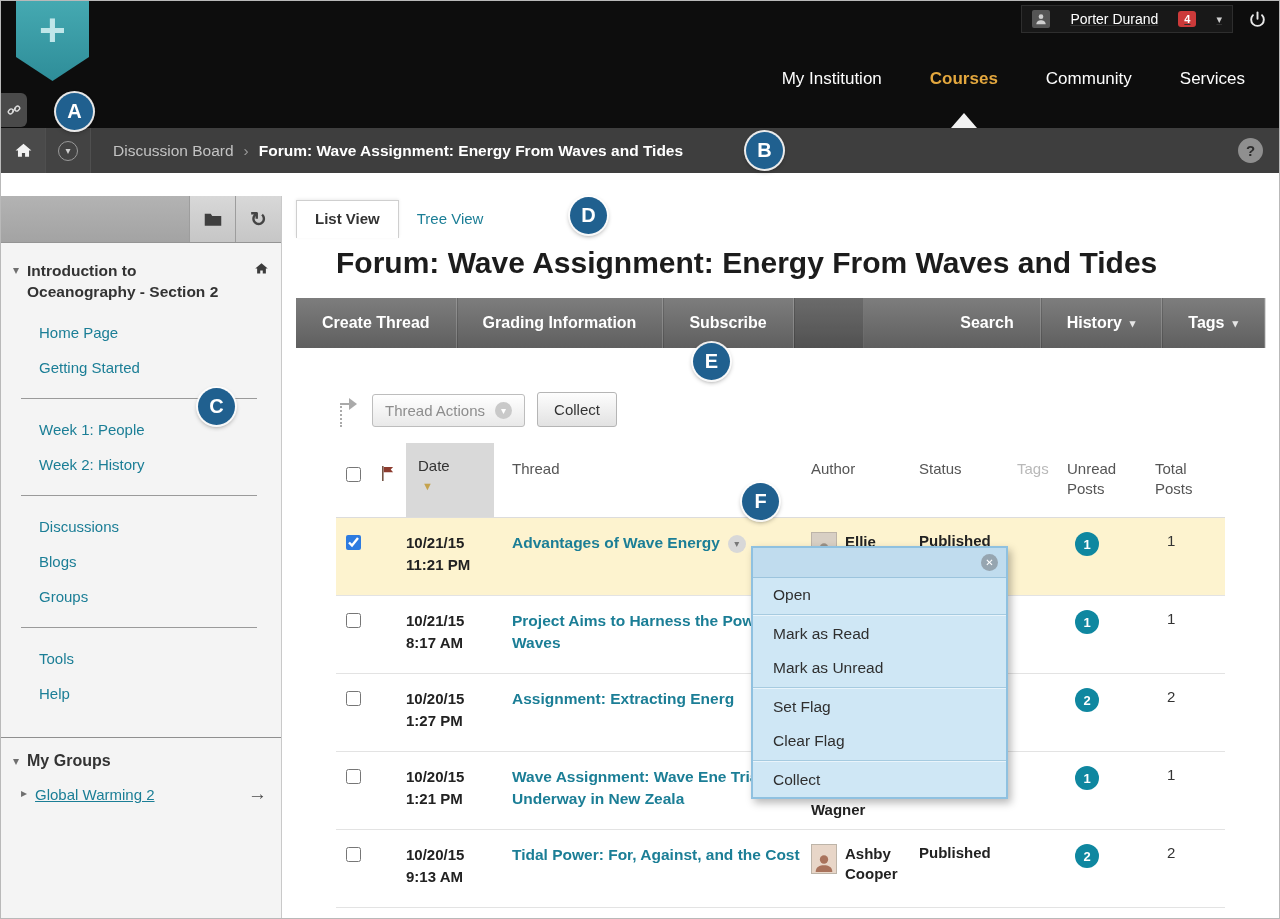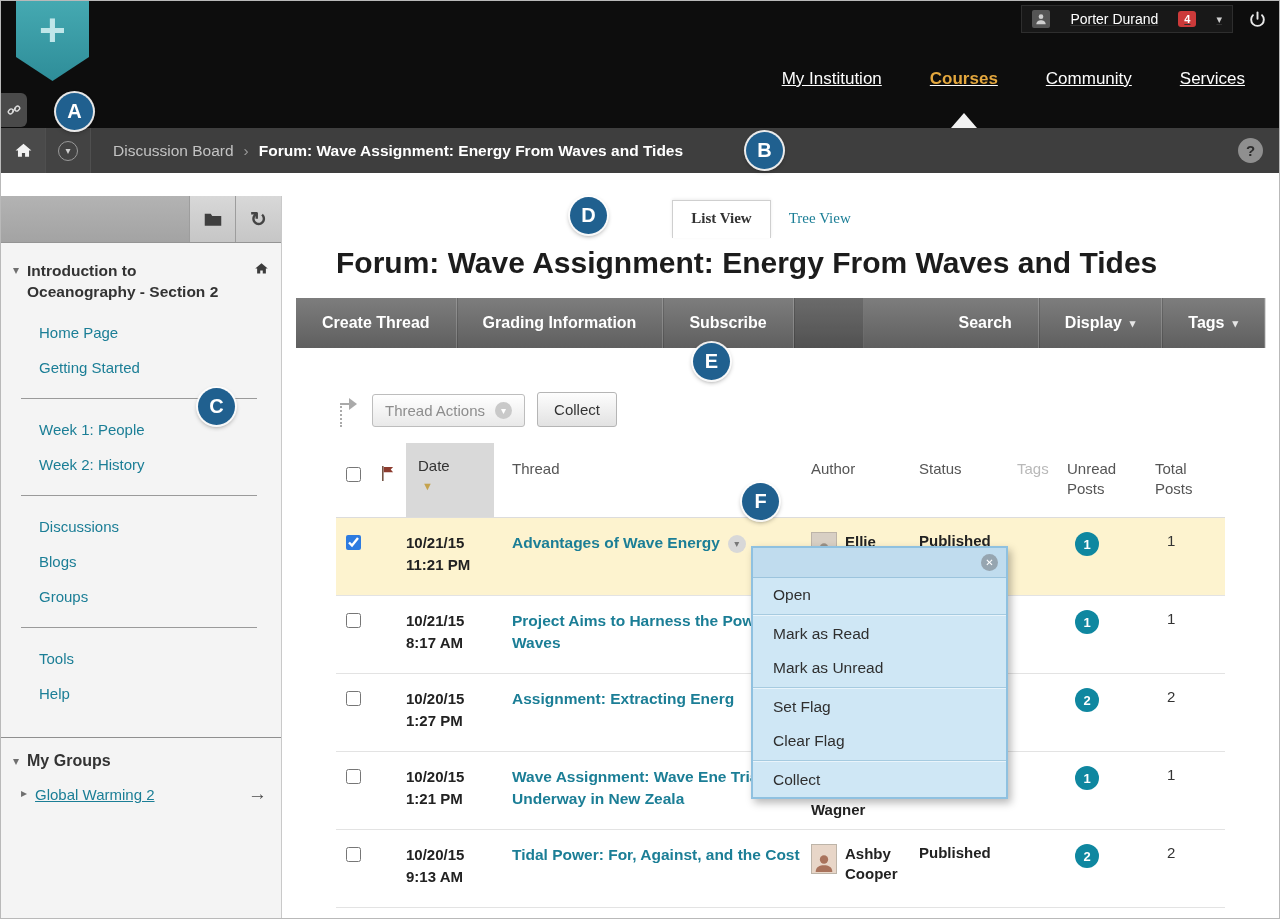--- a/index.html
+++ b/index.html
@@ -30,21 +30,21 @@
   }
   .avatar-sm { width:18px; height:18px; background:#555; border-radius:2px;
     display:flex; align-items:center; justify-content:center; color:#ccc; }
   .user-name { color:#fff; font-size:14px; }
   .badge-red { background:#cc3a3a; color:#fff; font-size:11px; font-weight:bold;
     border-radius:3px; padding:2px 6px; }
   .caret-w { color:#cfcfcf; font-size:11px; }
   .power-btn { width:28px; height:28px; display:flex; align-items:center; justify-content:center;
     color:#e8e8e8; cursor:pointer; }
   .topnav { position:absolute; right:34px; top:68px; display:flex; gap:48px;
-    font-size:17px; color:#fdfdfd;text-decoration:underline; }
+    font-size:17px; color:#fdfdfd; }
   .nav-item { cursor:pointer; white-space:nowrap; }
   .nav-item.active { color:#e3a73e; font-weight:bold; position:relative; }
   .nav-item.active::after {
     content:""; position:absolute; left:50%; transform:translateX(-50%); top:44px;
     border-left:13px solid transparent; border-right:13px solid transparent;
     border-bottom:15px solid #f2f2f2;
   }
   
   .crumbbar { height:45px; background:#3e3e3e; display:flex; align-items:center; color:#ddd; }
   .crumb-home, .crumb-chevron {
@@ -80,21 +80,21 @@
   .side-nav li { padding:9px 8px 9px 38px; color:#1b7e96; cursor:pointer; }
   .side-div { border:none; border-top:1px solid #9a9a9a; margin:13px 24px 13px 20px; }
   .my-groups { margin-top:26px; border-top:1px solid #8f8f8f; padding-top:14px; }
   .mg-head { display:flex; align-items:center; gap:8px; padding-left:12px; }
   .mg-label { font-weight:bold; font-size:16px; color:#333; cursor:pointer; }
   .mg-item { display:flex; align-items:center; padding:12px 14px 0 20px; gap:8px; }
   .mg-link { color:#1b7e96; cursor:pointer; flex:1;text-decoration:underline; }
   .mg-arrow { color:#4a4a4a; font-size:19px; cursor:pointer; }
   
   .panel { position:absolute; left:295px; top:23px; right:14px; bottom:0; background:#fff; }
-  .viewbar { height:42px; display:flex; justify-content:center; align-items:flex-end; padding-right:20px;font-family:Liberation Serif, serif; }
+  .viewbar { height:42px; display:flex; justify-content:flex-start; align-items:flex-end; padding-right:20px; }
   .tab-list {
     background:#fff; border:1px solid #cfcfcf; border-bottom:none; padding:9px 18px 11px;
     font-weight:bold; font-size:15px; color:#333; box-shadow:0 -1px 3px rgba(0,0,0,.08); cursor:pointer;
   }
   .tab-tree { color:#1b7e96; font-size:15px; padding:9px 18px 11px; cursor:pointer; }
   .page-title { font-size:30px; font-weight:bold; color:#1c1c1c; margin:8px 40px 18px 40px; }
   .actionbar { height:50px; background:linear-gradient(180deg,#7d7d7d,#5f5f5f);
     display:flex; align-items:stretch; color:#fff; font-size:16px; font-weight:bold; }
   .act { display:flex; align-items:center; padding:0 26px; cursor:pointer;
     border-right:1px solid rgba(255,255,255,.18); box-shadow:1px 0 0 rgba(0,0,0,.15); white-space:nowrap; }
@@ -296,21 +296,21 @@
     <h1 class="page-title">Forum: Wave Assignment: Energy From Waves and Tides</h1>
 
     <div class="actionbar">
       <div class="act">Create Thread</div>
       <div class="act">Grading Information</div>
       <div class="act">Subscribe</div>
       <div class="act-gap"></div>
       <div class="act-spacer"></div>
       <div class="act">Search</div>
       <div class="act">
-        <span>Display</span>
+        <span>History</span>
         <span class="mini-caret">▾</span>
       </div>
       <div class="act">
         <span>Tags</span>
         <span class="mini-caret">▾</span>
       </div>
     </div>
 
     <div class="list-toolbar">
       <span class="select-arrow">

